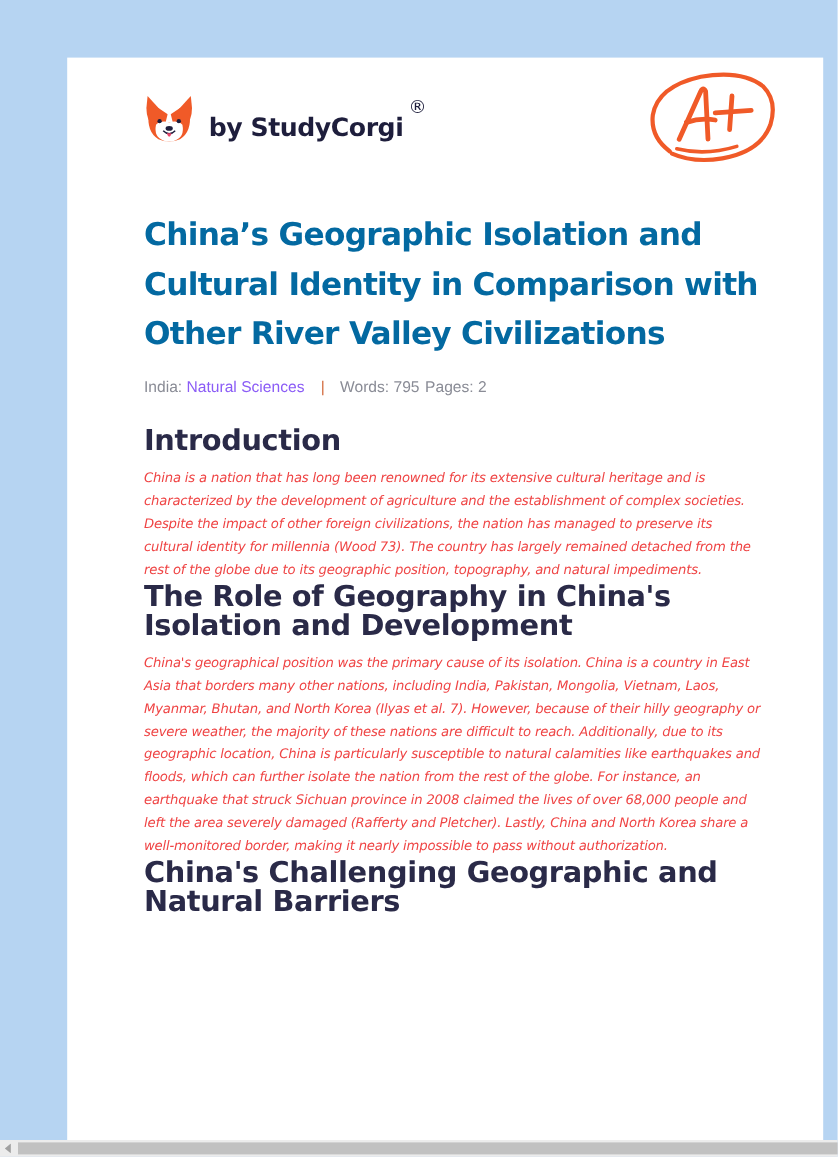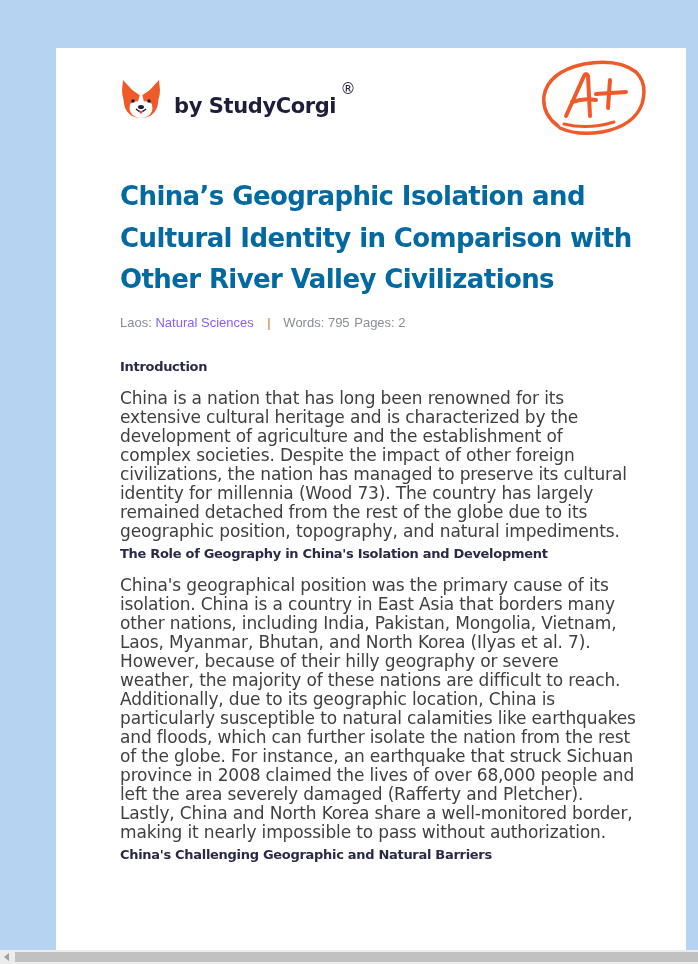--- a/index.html
+++ b/index.html
@@ -95,36 +95,37 @@
     .meta .sep {
       color: #d26a3c;
       margin: 0 9px 0 10px;
     }
     .meta .pages {
       margin-left: 1px;
     }
     h2 {
       font-family: "DejaVu Sans", sans-serif;
       font-weight: bold;
-      font-size: 13px;
+      font-size: 24px;
       line-height: 24px;
       color: #2a2a48;
       margin: 0;
       letter-spacing: -0.3px;
     }
     .h-intro {
       margin-top: 25px;
     }
     p {
       font-family: "DejaVu Sans", sans-serif;
-      font-size: 17px;
+      font-size: 11px;
       line-height: 19px;
-      color: #404040;
+      color: #ef4444;
       margin: 0;
       letter-spacing: -0.15px;
+      font-style: italic;
     }
     .p-intro {
       margin-top: 10px;
     }
     .h-role {
       margin-top: 1px;
     }
     .p-role {
       margin-top: 10px;
     }
@@ -190,21 +191,21 @@
       <path d="M28 58 L46 18 Q48 14 50 18 L52 58" stroke="#f05a28" stroke-width="4" fill="none" stroke-linecap="round" stroke-linejoin="round"></path>
       <path d="M34 44 Q46 40 58 42" stroke="#f05a28" stroke-width="4" fill="none" stroke-linecap="round"></path>
       <path d="M72 22 L70 50" stroke="#f05a28" stroke-width="4" fill="none" stroke-linecap="round"></path>
       <path d="M58 36 L88 34" stroke="#f05a28" stroke-width="4" fill="none" stroke-linecap="round"></path>
     </svg>
   </div>
 
   <div class="content">
     <h1 class="title">China’s Geographic Isolation and Cultural Identity in Comparison with Other River Valley Civilizations</h1>
     <div class="meta">
-      <span>Laos:</span>
+      <span>India:</span>
       <span class="topic-value">Natural Sciences</span>
       <span class="sep">|</span>
       <span>Words: 795</span>
       <span class="pages">Pages: 2</span>
     </div>
 
     <h2 class="h-intro">Introduction</h2>
     <p class="p-intro">China is a nation that has long been renowned for its extensive cultural heritage and is characterized by the development of agriculture and the establishment of complex societies. Despite the impact of other foreign civilizations, the nation has managed to preserve its cultural identity for millennia (Wood 73). The country has largely remained detached from the rest of the globe due to its geographic position, topography, and natural impediments.</p>
 
     <h2 class="h-role">The Role of Geography in China's Isolation and Development</h2>

